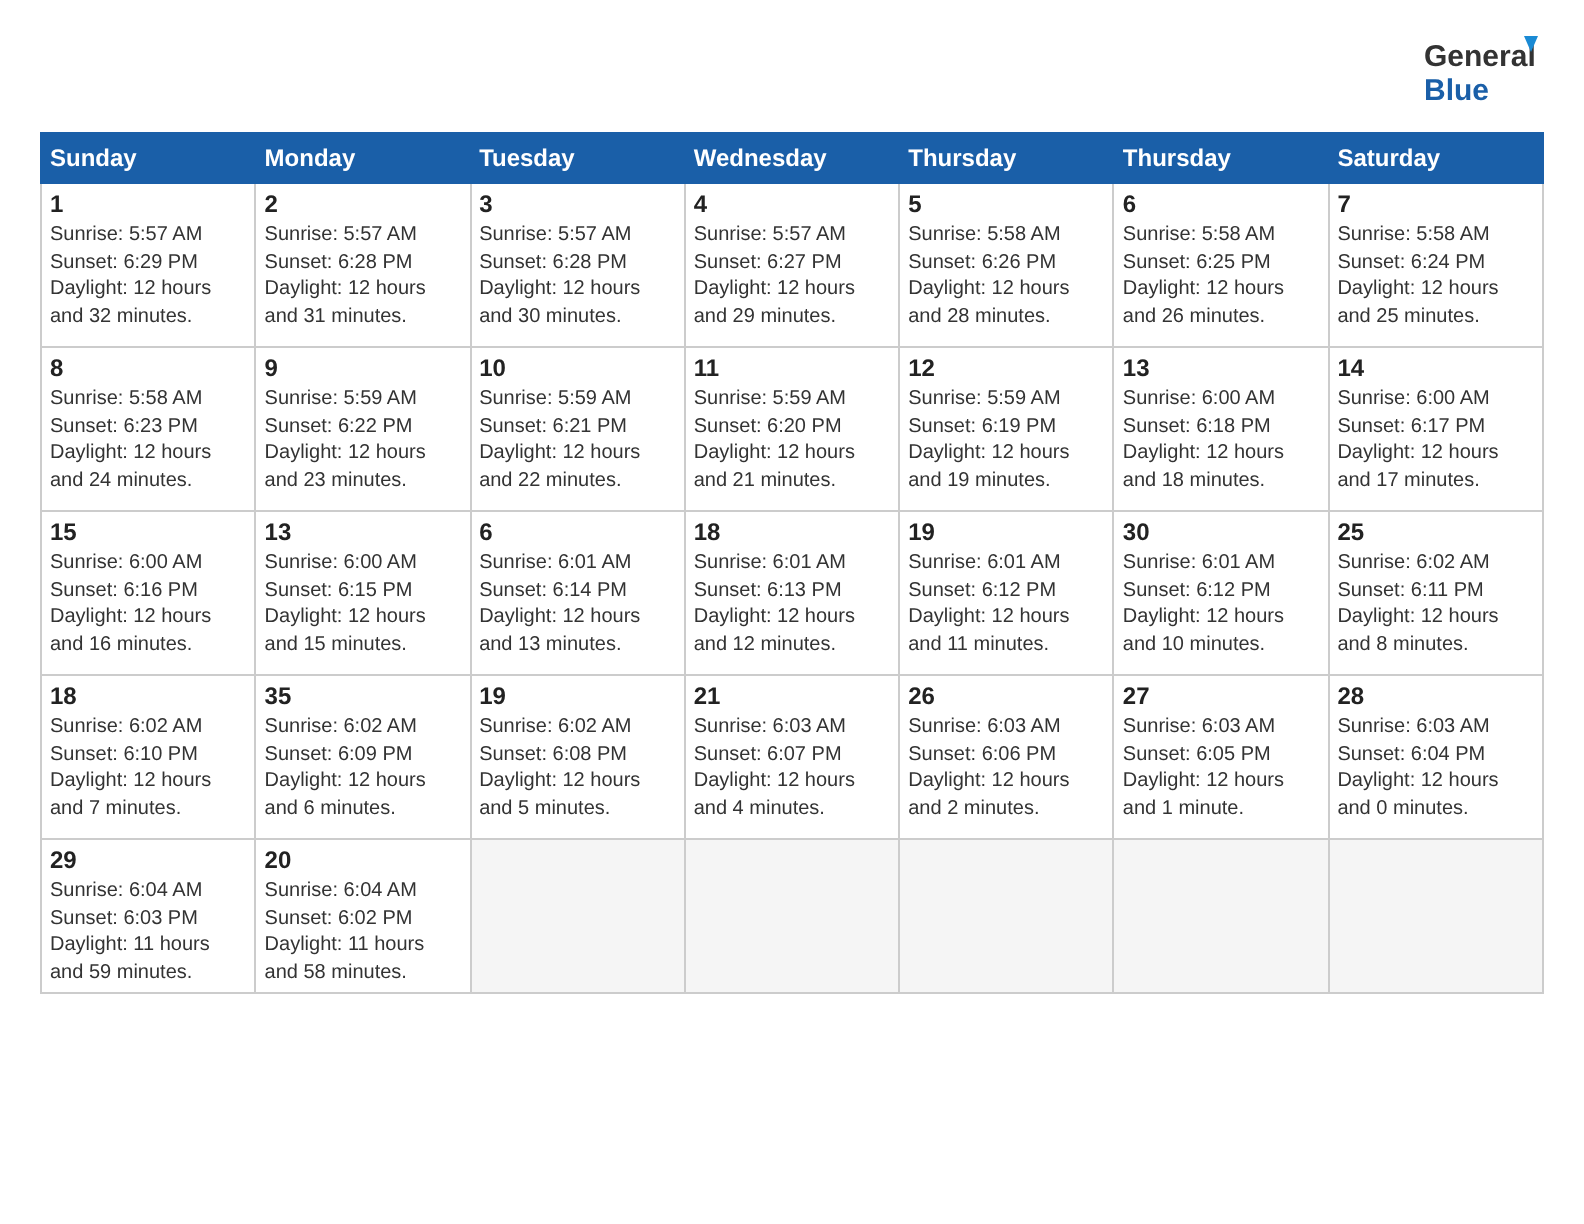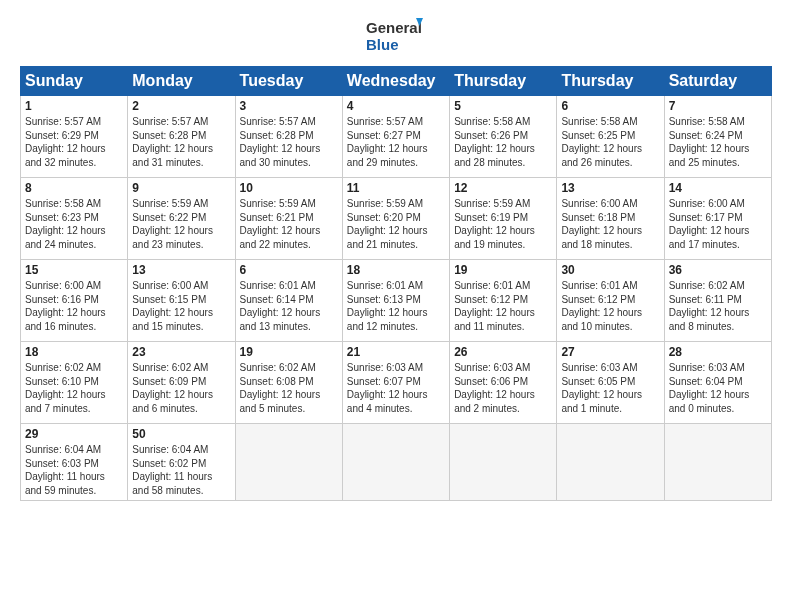--- a/index.html
+++ b/index.html
@@ -11,21 +11,21 @@
       overflow: hidden;
     }
     .page {
       width: 792px;
       min-height: 612px;
       background: #fff;
       padding: 16px 20px 10px 20px;
     }
     .header {
       display: flex;
-      justify-content: center;
+      justify-content: flex-end;
       align-items: flex-start;
       margin-bottom: 10px;
     }
     .logo {
       display: flex;
       align-items: center;
       gap: 4px;
     }
     .title-block {
       text-align: right;
@@ -42,21 +42,21 @@
     .calendar {
       width: 100%;
       border-collapse: collapse;
       font-size: 10.5px;
     }
     .calendar th {
       background: #1a5fa8;
       color: #fff;
       padding: 5px 4px;
       text-align: left;
-      font-size: 16px;
+      font-size: 12px;
       font-weight: bold;
       border: 1px solid #1a5fa8;
     }
     .calendar td {
       border: 1px solid #ccc;
       vertical-align: top;
       padding: 3px 4px;
       width: calc(100% / 7);
       height: 82px;
       background: #fff;
@@ -270,39 +270,39 @@
       </td>
           <td>
         <span class="day-num">30</span>
         <div class="day-info">
           Sunrise: 6:01 AM<br>
           Sunset: 6:12 PM<br>
           Daylight: 12 hours and 10 minutes.
         </div>
       </td>
           <td>
-        <span class="day-num">36</span>
+        <span class="day-num">25</span>
         <div class="day-info">
           Sunrise: 6:02 AM<br>
           Sunset: 6:11 PM<br>
           Daylight: 12 hours and 8 minutes.
         </div>
       </td>
         </tr>
         <tr>
           <td>
         <span class="day-num">18</span>
         <div class="day-info">
           Sunrise: 6:02 AM<br>
           Sunset: 6:10 PM<br>
           Daylight: 12 hours and 7 minutes.
         </div>
       </td>
           <td>
-        <span class="day-num">23</span>
+        <span class="day-num">35</span>
         <div class="day-info">
           Sunrise: 6:02 AM<br>
           Sunset: 6:09 PM<br>
           Daylight: 12 hours and 6 minutes.
         </div>
       </td>
           <td>
         <span class="day-num">19</span>
         <div class="day-info">
           Sunrise: 6:02 AM<br>
@@ -346,21 +346,21 @@
         <tr class="last-row">
           <td>
         <span class="day-num">29</span>
         <div class="day-info">
           Sunrise: 6:04 AM<br>
           Sunset: 6:03 PM<br>
           Daylight: 11 hours and 59 minutes.
         </div>
       </td>
           <td>
-        <span class="day-num">50</span>
+        <span class="day-num">20</span>
         <div class="day-info">
           Sunrise: 6:04 AM<br>
           Sunset: 6:02 PM<br>
           Daylight: 11 hours and 58 minutes.
         </div>
       </td>
           <td class="empty"></td>
           <td class="empty"></td>
           <td class="empty"></td>
           <td class="empty"></td>

